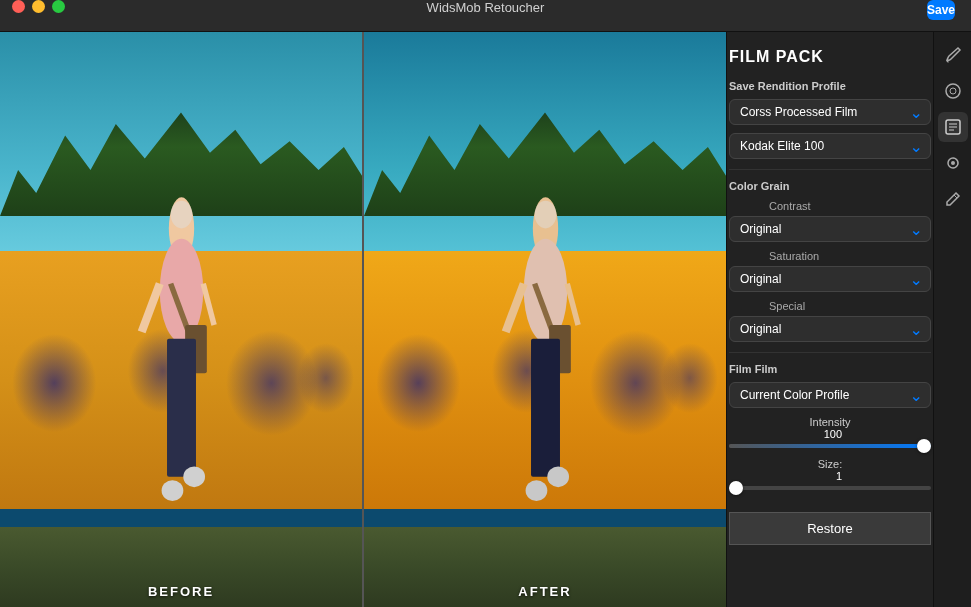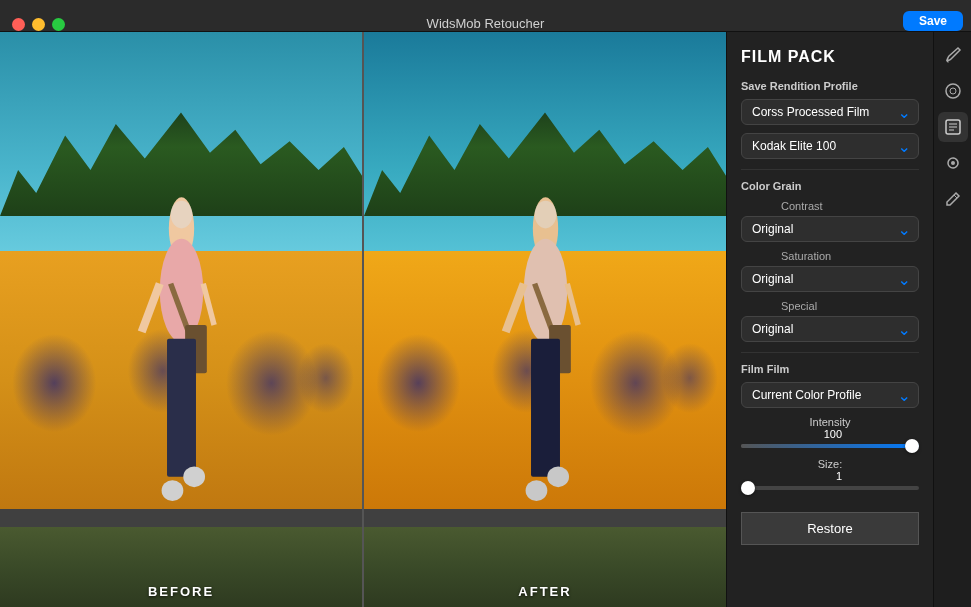--- a/index.html
+++ b/index.html
@@ -10,21 +10,21 @@
       font-family: -apple-system, BlinkMacSystemFont, 'Helvetica Neue', sans-serif;
       overflow: hidden;
       color: #fff;
     }
 
     
     .titlebar {
       height: 32px;
       background: #2b2b2b;
       display: flex;
-      align-items: flex-end;
+      align-items: flex-start;
       justify-content: center;
       position: relative;
       border-bottom: 1px solid #111;
     }
     .titlebar-buttons {
       position: absolute;
       left: 12px;
       display: flex;
       gap: 7px;
     }
@@ -38,43 +38,43 @@
     .tb-btn.close { background: #ff5f57; }
     .tb-btn.minimize { background: #ffbd2e; }
     .tb-btn.maximize { background: #28ca41; }
     .titlebar-title {
       font-size: 13px;
       color: #d0d0d0;
       font-weight: 500;
     }
     .titlebar-save {
       position: absolute;
-      right: 8px;
+      right: 16px;
       background: #007aff;
       color: #fff;
       border: none;
       border-radius: 6px;
-      padding: 3px 16px;
+      padding: 3px 0;
       font-size: 12px;
       font-weight: 600;
       cursor: pointer;
     }
 
     
     .main-layout {
       display: flex;
       height: calc(607px - 32px);
     }
 
     
     .photo-area {
       flex: 1;
       display: flex;
       flex-direction: column;
-      background: #404040;
+      background: #0c4a6e;
       position: relative;
       text-decoration: underline;
     }
     .photo-label {
       position: absolute;
       bottom: 8px;
       left: 50%;
       transform: translateX(-50%);
       color: #fff;
       font-size: 13px;
@@ -85,21 +85,21 @@
 
     
     .right-panel {
       width: 245px;
       background: #222;
       border-left: 1px solid #111;
       display: flex;
     }
     .panel-content {
       flex: 1;
-      padding: 16px 14px;
+      padding: 16px 2px;
       overflow-y: auto;
     }
     .panel-content::-webkit-scrollbar { width: 4px; }
     .panel-content::-webkit-scrollbar-track { background: #222; }
     .panel-content::-webkit-scrollbar-thumb { background: #555; border-radius: 2px; }
 
     .panel-title {
       font-size: 16px;
       font-weight: 700;
       color: #fff;

